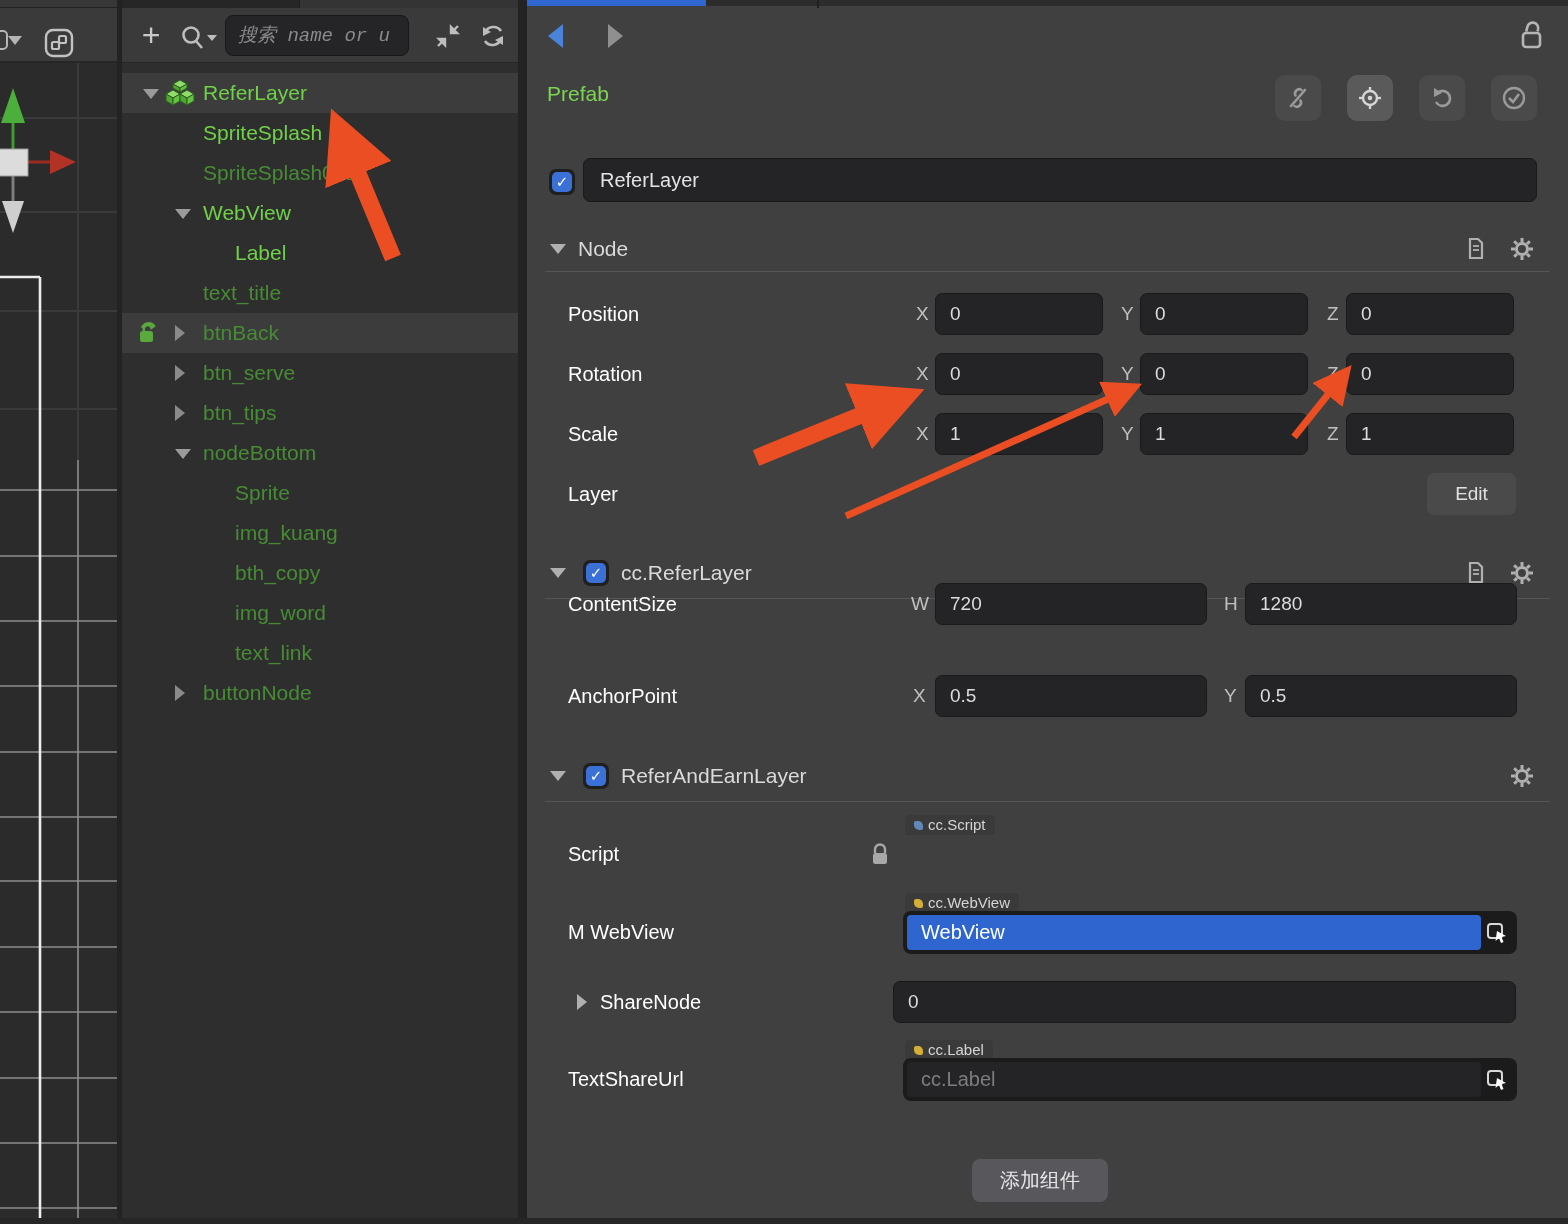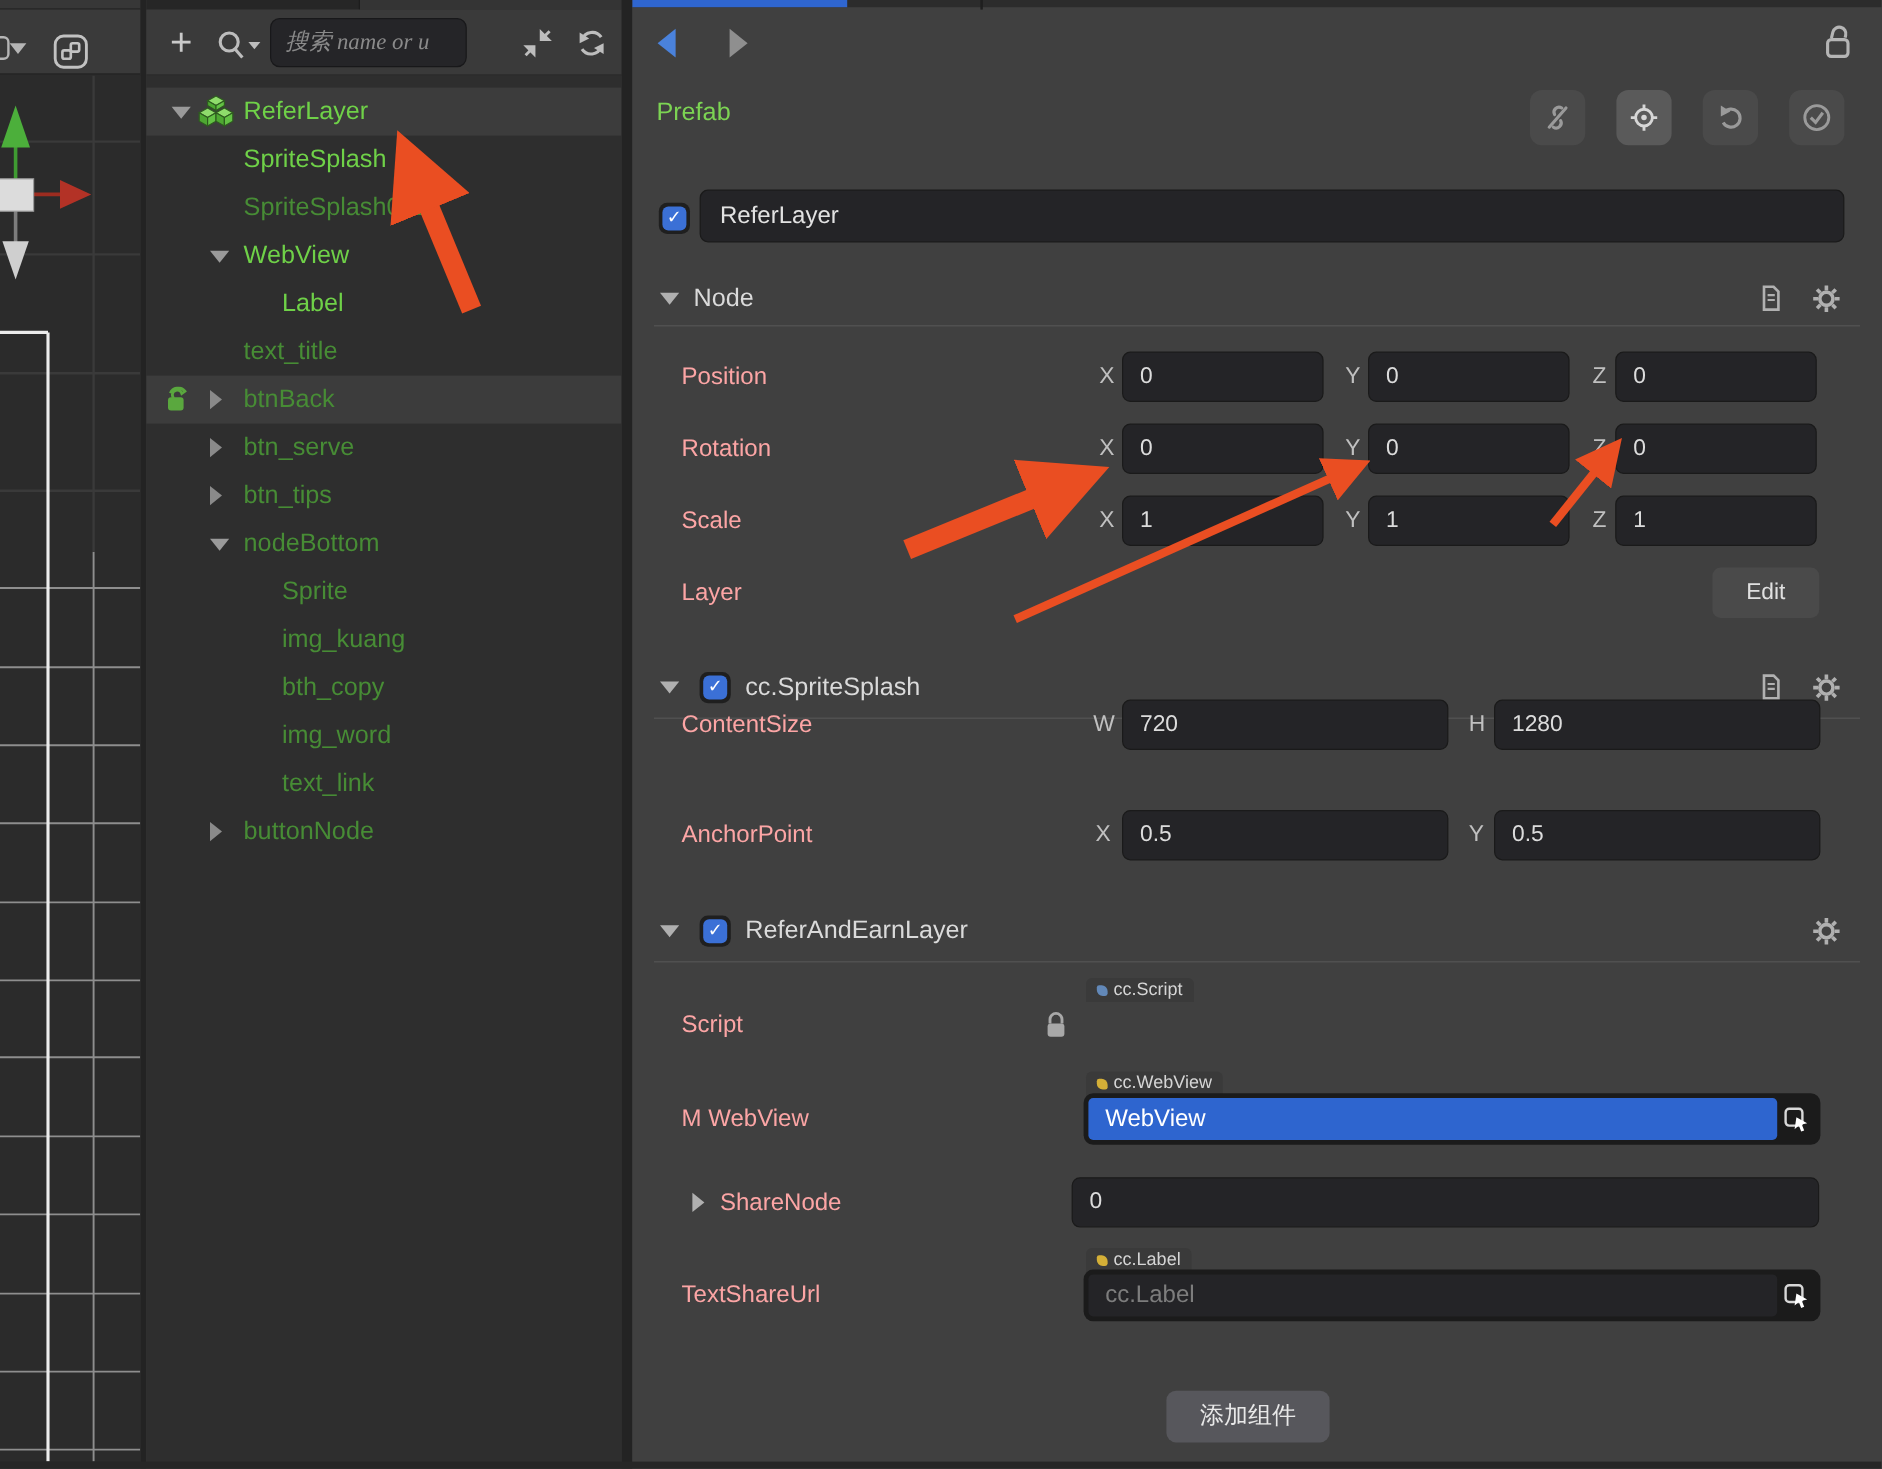--- a/index.html
+++ b/index.html
@@ -26,22 +26,22 @@
   #divider-1 { position:absolute; left:117px; top:0; width:5px; height:1224px; background:#232323; }
   #divider-2 { position:absolute; left:518px; top:0; width:9px; height:1224px; background:#232323; }
 
   
   #hierarchy-panel { position:absolute; left:122px; top:0; width:396px; height:1224px; background:#2e2e2e; }
   .h-tabstrip { position:absolute; left:0; top:0; width:396px; height:8px; background:#343434; }
   .h-tab-inactive { position:absolute; left:0; top:0; width:178px; height:8px; background:#262626; border-right:1px solid #1d1d1d; }
   .h-header { position:absolute; left:0; top:8px; width:396px; height:55px; background:#3a3a3a; border-bottom:1px solid #272727; }
   .h-plus { position:absolute; left:14px; top:6px; width:30px; height:42px; font-size:32px; font-weight:300; color:#c9c9c9; text-align:center; line-height:42px; cursor:pointer; }
   .h-search-ico { position:absolute; left:58px; top:17px; width:38px; height:26px; }
-  .h-input { position:absolute; left:103px; top:7px; width:164px; height:41px; background:#252528; border:1px solid #18181a; border-radius:8px;
-      color:#ef4444; font-size:19px; font-style:italic; padding:0 12px; outline:none; font-family:Liberation Serif, serif; }
+  .h-input { position:absolute; left:103px; top:7px; width:184px; height:41px; background:#252528; border:1px solid #18181a; border-radius:8px;
+      color:#ef4444; font-size:19px; font-style:italic; padding:0 12px; outline:none; font-family:Liberation Mono, monospace; }
   .h-input::placeholder { color:#8a8a8a; font-style:italic; }
   .h-collapse { position:absolute; left:313px; top:15px; width:26px; height:26px; }
   .h-refresh { position:absolute; left:358px; top:15px; width:26px; height:26px; }
 
   .tree { position:absolute; left:0; top:63px; width:396px; }
   .trow { position:absolute; left:0; width:396px; height:40px; }
   .trow.sel { background:#3c3c3c; }
   .tri-down { position:absolute; top:16px; width:0; height:0;
       border-left:8px solid transparent; border-right:8px solid transparent; border-top:10px solid #9a9a9a; }
   .tri-right { position:absolute; top:12px; width:0; height:0;
@@ -74,21 +74,21 @@
   .name-input { position:absolute; left:56px; top:158px; width:954px; height:44px; background:#242427; border:1px solid #1a1a1a; border-radius:7px;
       color:#e2e2e2; font-size:20px; line-height:42px; padding:0 16px; }
 
   .sec-head { position:absolute; left:0; width:1041px; height:42px; }
   .sec-tri { position:absolute; left:23px; top:16px; width:0; height:0;
       border-left:8px solid transparent; border-right:8px solid transparent; border-top:10px solid #b0b0b0; cursor:pointer; }
   .sec-title { position:absolute; top:0; line-height:42px; font-size:21px; color:#dadada; }
   .sec-div { position:absolute; left:18px; width:1005px; height:1px; background:#555; }
   .hicon { position:absolute; top:9px; width:24px; height:24px; cursor:pointer; }
 
-  .ilabel { position:absolute; left:41px; top:0; line-height:42px; font-size:20px; color:#fca5a5; white-space:nowrap; }
+  .ilabel { position:absolute; left:41px; top:0; line-height:42px; font-size:20px; color:#ffffff; white-space:nowrap; }
   .irow { position:absolute; left:0; width:1041px; height:42px; }
   .axis { position:absolute; top:0; line-height:42px; font-size:19px; color:#c0c0c0; }
   .ifield { position:absolute; top:0; height:42px; background:#242427; border:1px solid #1a1a1a; border-radius:7px;
       color:#dcdcdc; font-size:19px; line-height:40px; padding:0 14px; cursor:text; }
   .dropdown { position:absolute; left:376px; top:0; width:509px; height:42px; background:#4d4d4d; border:1px solid #3a3a3a; border-radius:7px;
       color:#e0e0e0; font-size:19px; line-height:40px; padding:0 20px; cursor:pointer; }
   .dd-caret { position:absolute; right:18px; top:17px; width:0; height:0;
       border-left:7px solid transparent; border-right:7px solid transparent; border-top:9px solid #c9c9c9; }
   .edit-btn { position:absolute; left:900px; top:0; width:89px; height:42px; background:#4a4a4a; border-radius:7px;
       color:#e0e0e0; font-size:19px; text-align:center; line-height:42px; cursor:pointer; }
@@ -417,21 +417,21 @@
   <div class="irow" style="top:473px">
     <span class="ilabel">Layer</span>
     <div class="edit-btn">Edit</div>
   </div>
 
   <div class="sec-head" style="top:552px">
     <div class="sec-tri"></div>
     <div class="i-checkbox" style="left:56px;top:8px">
       <div class="inner">✓</div>
     </div>
-    <div class="sec-title" style="left:94px">cc.SpriteSplash</div>
+    <div class="sec-title" style="left:94px">cc.ReferLayer</div>
     <div class="hicon" style="left:936px">
       <svg width="24" height="24" viewBox="0 0 24 24">
         <path d="M7,2 h8 l4,4 v15 h-12 z" fill="none" stroke="#b0b0b0" stroke-width="2.2"></path>
         <line x1="10" y1="9" x2="16" y2="9" stroke="#b0b0b0" stroke-width="1.8"></line>
         <line x1="10" y1="13" x2="16" y2="13" stroke="#b0b0b0" stroke-width="1.8"></line>
       </svg>
     </div>
     <div class="hicon" style="left:983px">
       <svg width="24" height="24" viewBox="0 0 24 24">
         <g stroke="#b0b0b0" stroke-width="3">

